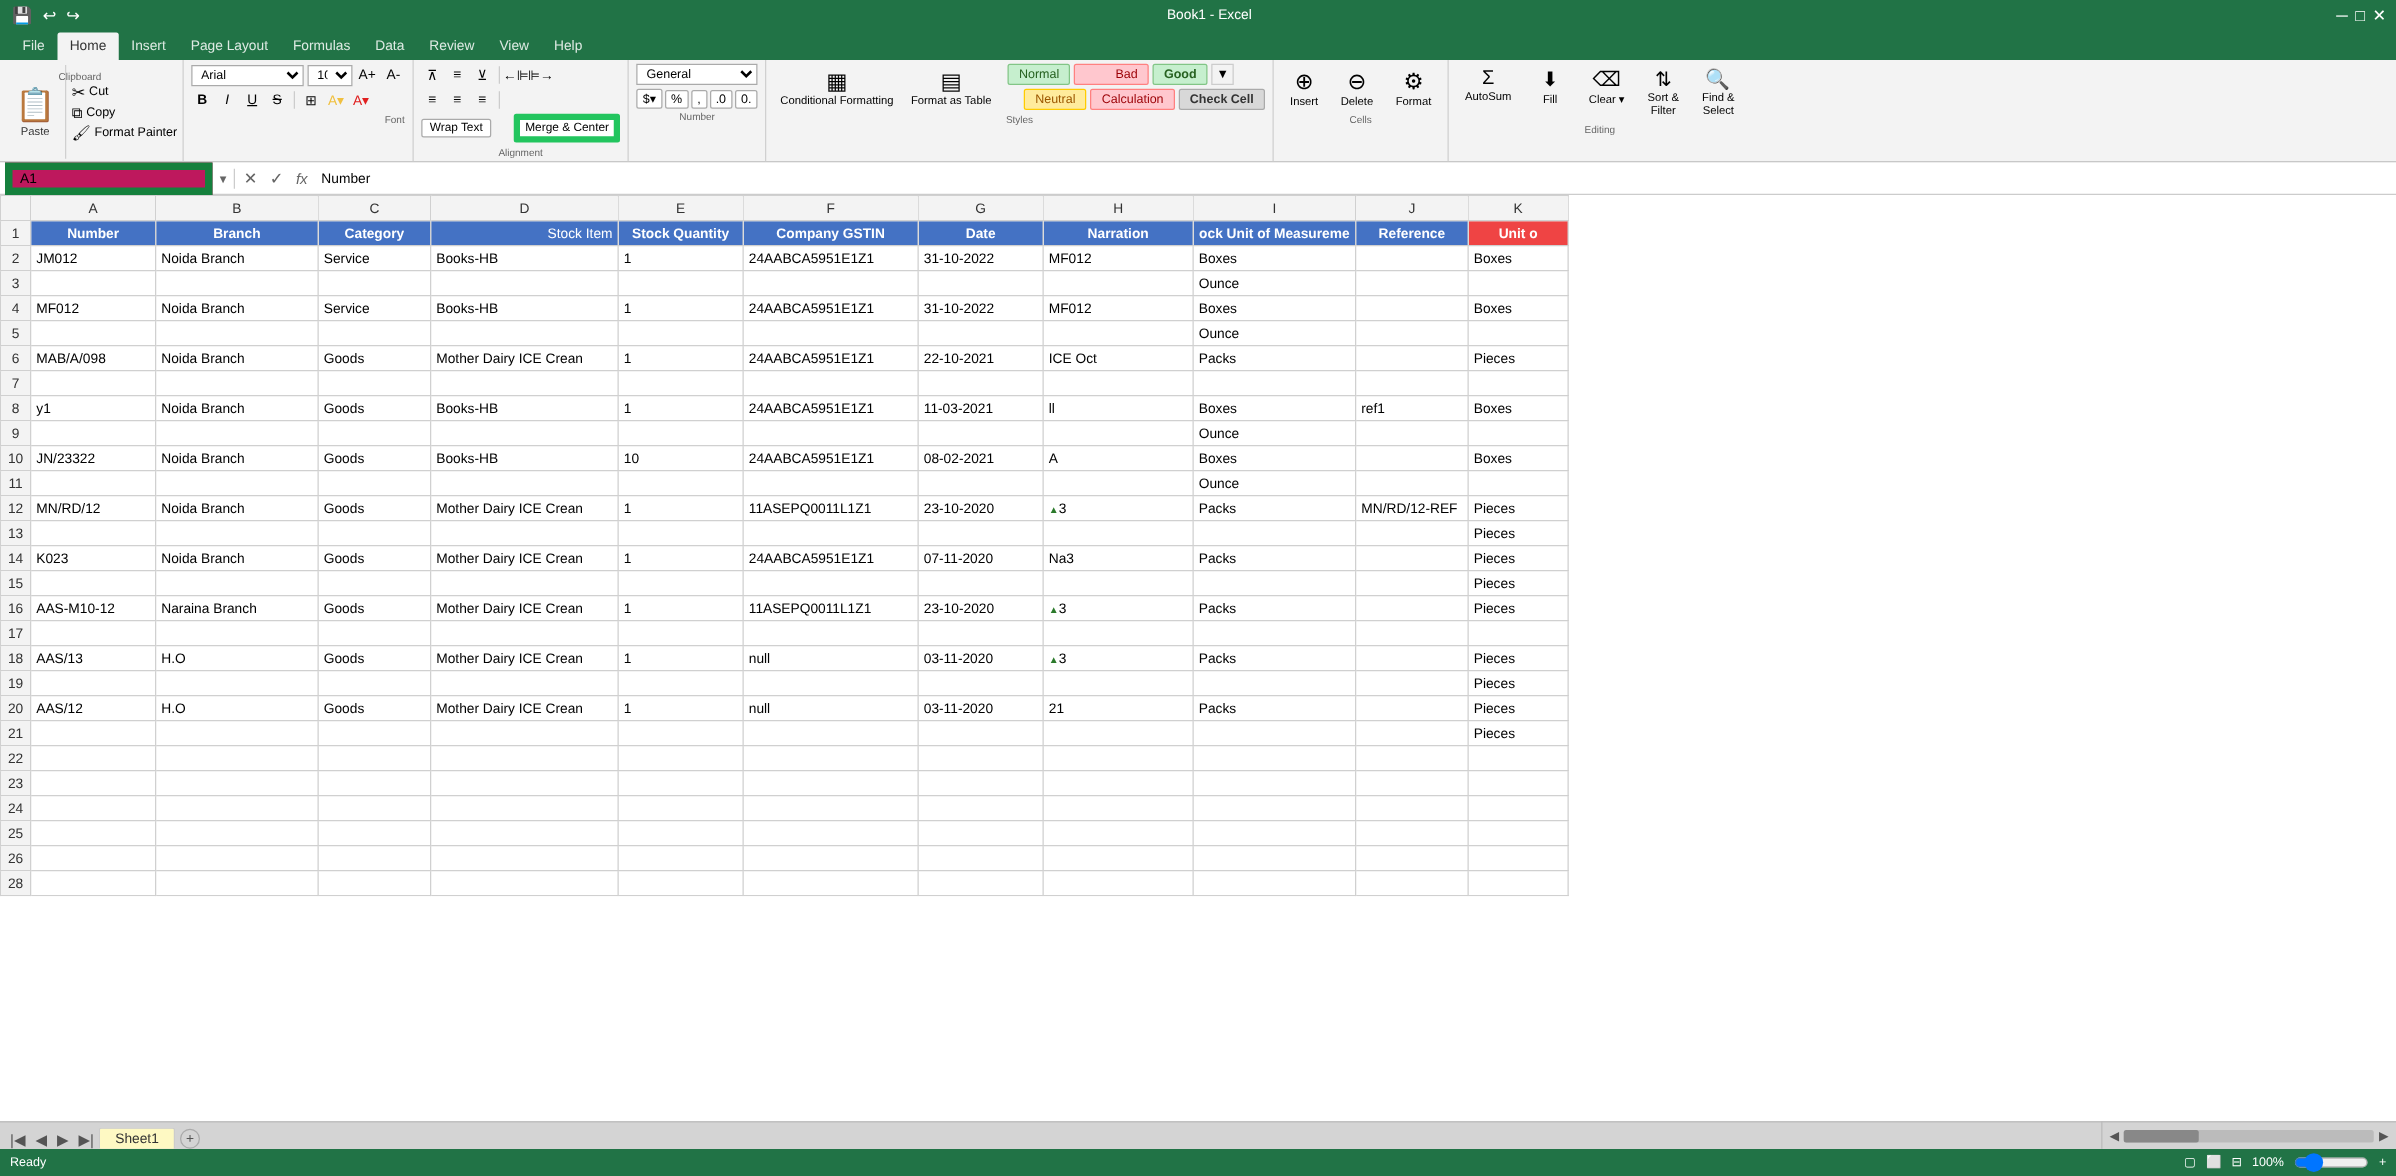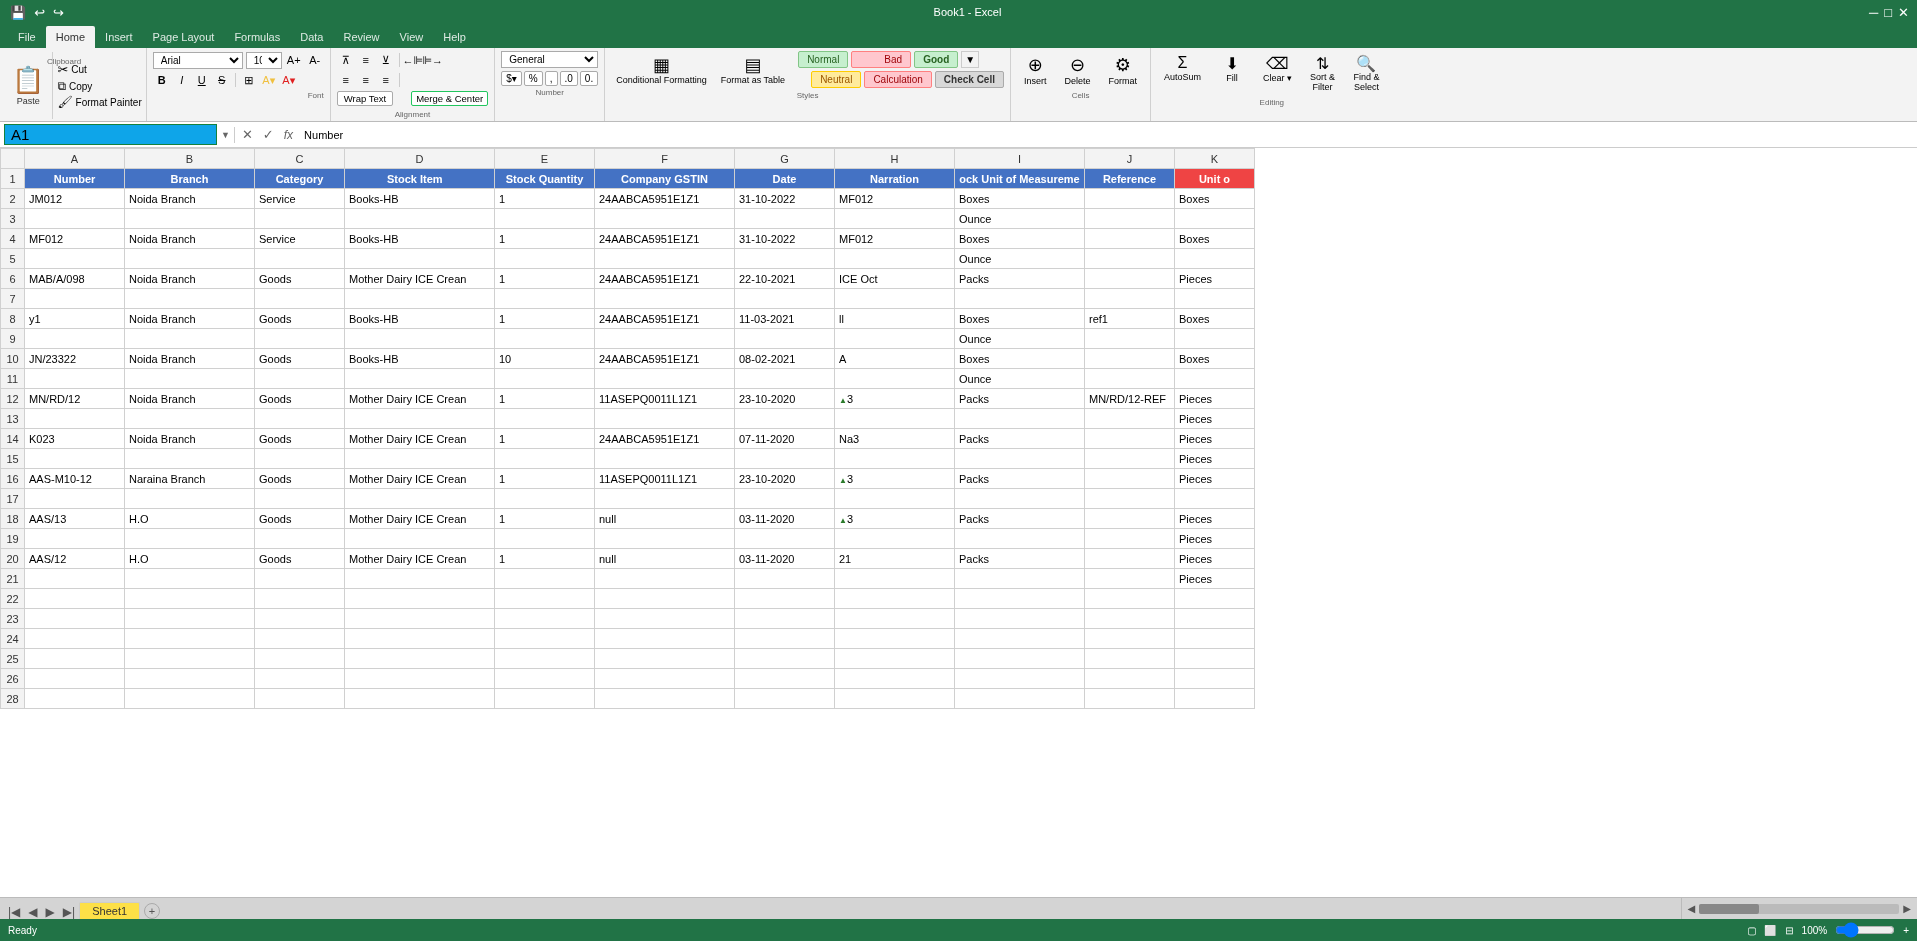--- a/index.html
+++ b/index.html
@@ -20,21 +20,21 @@
     .font-size-select { font-size: 10px; border: 1px solid #aaa; padding: 1px 3px; background: white; width: 36px; }
     .font-btn { width: 18px; height: 18px; border: 1px solid transparent; background: transparent; cursor: pointer; font-size: 11px; display: flex; align-items: center; justify-content: center; border-radius: 2px; }
     .bold { font-weight: bold; }
     .italic { font-style: italic; }
     .underline { text-decoration: underline; }
 
     
     .align-group { display: flex; flex-direction: column; padding: 3px 6px 2px; border-right: 1px solid #d0d0d0; min-width: 130px; }
     .align-row { display: flex; gap: 2px; align-items: center; margin-bottom: 2px; }
     .wrap-btn { font-size: 9.5px; border: 1px solid #aaa; padding: 1px 6px; background: white; cursor: pointer; border-radius: 2px; white-space: nowrap; }
-    .merge-btn { font-size: 9.5px; border: 1px solid #22c55e; padding: 1px 4px; background: white; cursor: pointer; border-radius: 2px; white-space: nowrap; flex: 1; }
+    .merge-btn { font-size: 9.5px; border: 5px solid #22c55e; padding: 1px 4px; background: white; cursor: pointer; border-radius: 2px; white-space: nowrap; flex: 1; }
 
     
     .number-group { display: flex; flex-direction: column; padding: 3px 6px 2px; border-right: 1px solid #d0d0d0; min-width: 100px; }
     .num-select { font-size: 10px; border: 1px solid #aaa; padding: 1px 3px; background: white; width: 100%; }
     .num-row { display: flex; gap: 2px; align-items: center; margin-top: 2px; }
     .num-btn { font-size: 10px; border: 1px solid #aaa; padding: 1px 4px; background: white; cursor: pointer; border-radius: 2px; }
 
     
     .styles-group { display: flex; flex-direction: column; padding: 3px 6px 2px; border-right: 1px solid #d0d0d0; min-width: 340px; }
     .styles-row { display: flex; gap: 4px; align-items: center; }
@@ -53,21 +53,21 @@
     .cells-row { display: flex; gap: 4px; }
     .cell-btn { display: flex; flex-direction: column; align-items: center; font-size: 9px; cursor: pointer; padding: 2px 6px; border-radius: 2px; border: 1px solid transparent; }
 
     
     .editing-group { display: flex; flex-direction: column; padding: 3px 6px 2px; }
     .editing-row { display: flex; gap: 4px; }
     .edit-btn { display: flex; flex-direction: column; align-items: center; font-size: 9px; cursor: pointer; padding: 2px 6px; border-radius: 2px; border: 1px solid transparent; min-width: 40px; }
 
     
     .formula-bar { display: flex; align-items: center; border-bottom: 1px solid #ccc; height: 26px; padding: 0 4px; background: #fff; gap: 4px; }
-    .cell-ref { border: 1px solid #15803d; padding: 1px 6px; min-width: 70px; font-size: 15px; background: #0ea5e9; }
+    .cell-ref { border: 6px solid #15803d; padding: 1px 6px; min-width: 70px; font-size: 11px; background: #be185d; }
     .fb-divider { width: 1px; height: 16px; background: #ccc; }
     .fb-cancel { font-size: 13px; color: #666; cursor: pointer; padding: 0 3px; }
     .fb-confirm { font-size: 13px; color: #666; cursor: pointer; padding: 0 3px; }
     .fb-fx { font-size: 12px; color: #666; padding: 0 3px; font-style: italic; }
     .formula-input { flex: 1; border: none; outline: none; font-size: 11px; padding: 1px 4px; }
 
     
     .spreadsheet-container { display: flex; flex-direction: column; height: calc(100vh - 165px); overflow: hidden; }
 
     table.grid { border-collapse: collapse; table-layout: fixed; }
@@ -85,21 +85,21 @@
     table.grid th.col-g { min-width: 100px; width: 100px; }
     table.grid th.col-h { min-width: 120px; width: 120px; }
     table.grid th.col-i { min-width: 130px; width: 130px; }
     table.grid th.col-j { min-width: 90px; width: 90px; }
     table.grid th.col-k { min-width: 80px; width: 80px; }
 
     
     .status-bar { display: flex; align-items: center; justify-content: space-between; background: #217346; color: white; height: 22px; padding: 0 8px; font-size: 10px; position: fixed; bottom: 0; width: 100%; }
     .status-left { display: flex; gap: 12px; align-items: center; }
     .status-right { display: flex; gap: 8px; align-items: center; }
-    .sheet-tab { background: #fde047; color: #333; padding: 2px 12px; font-size: 11px; cursor: pointer; border-radius: 2px 2px 0 0; border: 1px solid #ccc; border-bottom: none; }
+    .sheet-tab { background: #fef9c3; color: #333; padding: 2px 12px; font-size: 11px; cursor: pointer; border-radius: 2px 2px 0 0; border: 1px solid #ccc; border-bottom: none; }
     .tabs-area { display: flex; align-items: flex-end; background: #d4d4d4; height: 22px; padding: 0 4px; position: fixed; bottom: 22px; left: 0; right: 0; border-top: 1px solid #bbb; }
     .tab-nav-btn { background: transparent; border: none; cursor: pointer; color: #555; font-size: 12px; padding: 0 4px; }
     .add-sheet-btn { background: transparent; border: 1px solid #aaa; border-radius: 50%; width: 16px; height: 16px; display: flex; align-items: center; justify-content: center; cursor: pointer; font-size: 11px; color: #555; margin-left: 4px; }
     .scrollbar-area { display: flex; align-items: center; position: fixed; bottom: 22px; right: 0; height: 22px; gap: 2px; padding: 0 4px; background: #d4d4d4; border-top: 1px solid #bbb; border-left: 1px solid #bbb; }
     .scroll-btn { font-size: 10px; cursor: pointer; color: #555; padding: 0 2px; }
 
     
     .ribbon-top { background: #217346; height: 24px; display: flex; align-items: center; padding: 0 8px; }
     .quick-access { display: flex; gap: 4px; align-items: center; }
     .qa-btn { color: white; font-size: 13px; cursor: pointer; padding: 0 2px; background: transparent; border: none; }
@@ -322,21 +322,21 @@
           <th class="col-j">J</th>
           <th class="col-k">K</th>
         </tr>
       </thead>
       <tbody id="grid-body">
       <tr>
             <td class="row-header">1</td>
             <td style="background: rgb(68, 114, 196); color: white; font-weight: bold; text-align: center;">Number</td>
             <td style="background: rgb(68, 114, 196); color: white; font-weight: bold; text-align: center;">Branch</td>
             <td style="background: rgb(68, 114, 196); color: white; font-weight: bold; text-align: center;">Category</td>
-            <td style="background: rgb(68, 114, 196); color: white; font-weight: bold; text-align: left; padding-left: 42px;">Stock Item</td>
+            <td style="background: rgb(68, 114, 196); color: white; font-weight: normal; text-align: right; padding-left: 42px;">Stock Item</td>
             <td style="background: rgb(68, 114, 196); color: white; font-weight: bold; text-align: center;">Stock Quantity</td>
             <td style="background: rgb(68, 114, 196); color: white; font-weight: bold; text-align: center;">Company GSTIN</td>
             <td style="background: rgb(68, 114, 196); color: white; font-weight: bold; text-align: center;">Date</td>
             <td style="background: rgb(68, 114, 196); color: white; font-weight: bold; text-align: center;">Narration</td>
             <td style="background: rgb(68, 114, 196); color: white; font-weight: bold; text-align: center;">ock Unit of Measureme</td>
             <td style="background: rgb(68, 114, 196); color: white; font-weight: bold; text-align: center;">Reference</td>
             <td style="background: #ef4444; color: white; font-weight: bold; text-align: center;">Unit o</td>
           </tr>
           <tr>
             <td class="row-header">2</td>

